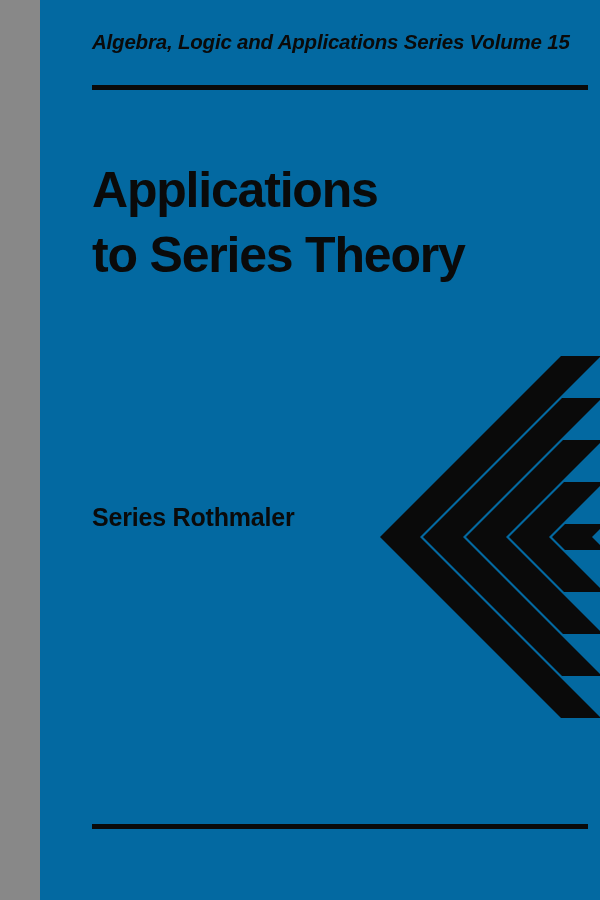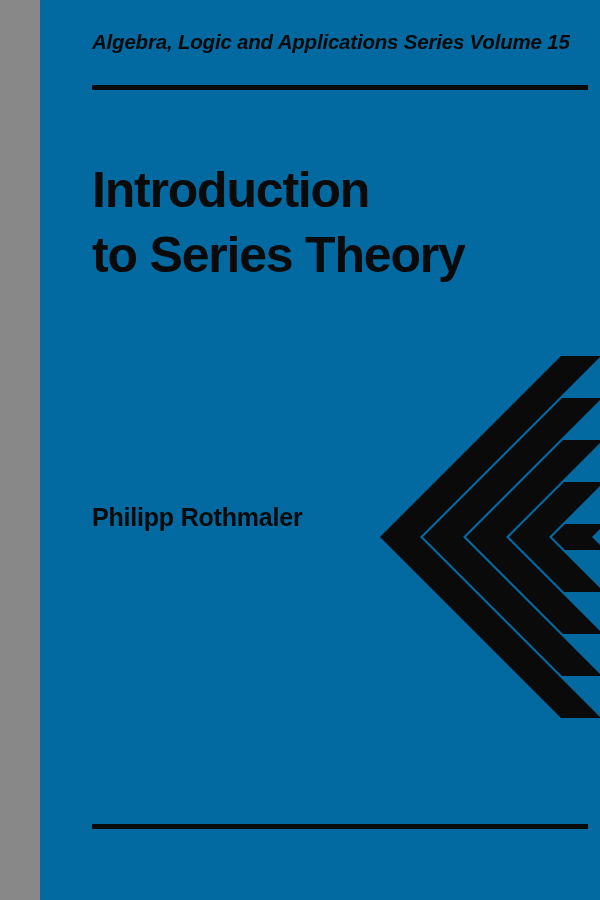--- a/index.html
+++ b/index.html
@@ -94,25 +94,25 @@
 </head>
 <body>
 
 <div id="cover">
 
   <div class="series-line">Algebra, Logic and Applications Series Volume 15</div>
 
   <div class="rule rule-top"></div>
 
   <div class="title-block">
-    <div class="title-line">Introduction</div>
+    <div class="title-line">Applications</div>
     <div class="title-line">to Series Theory</div>
   </div>
 
-  <div class="author">Philipp Rothmaler</div>
+  <div class="author">Series Rothmaler</div>
 
   <svg class="chevrons" viewBox="0 0 600 900" width="600" height="900">
     <g id="chevron-group">
         <polygon points="521.0,356.0 340.0,537.0 521.0,718.0 561.0,718.0 380.0,537.0 561.0,356.0" fill="#0a0a0a"></polygon>
         <polygon points="522.0,398.0 383.0,537.0 522.0,676.0 562.0,676.0 423.0,537.0 562.0,398.0" fill="#0a0a0a"></polygon>
         <polygon points="523.0,440.0 426.0,537.0 523.0,634.0 563.0,634.0 466.0,537.0 563.0,440.0" fill="#0a0a0a"></polygon>
         <polygon points="524.0,482.0 469.0,537.0 524.0,592.0 564.0,592.0 509.0,537.0 564.0,482.0" fill="#0a0a0a"></polygon>
         <polygon points="525.0,524.0 512.0,537.0 525.0,550.0 565.0,550.0 552.0,537.0 565.0,524.0" fill="#0a0a0a"></polygon>
       </g>
   </svg>

